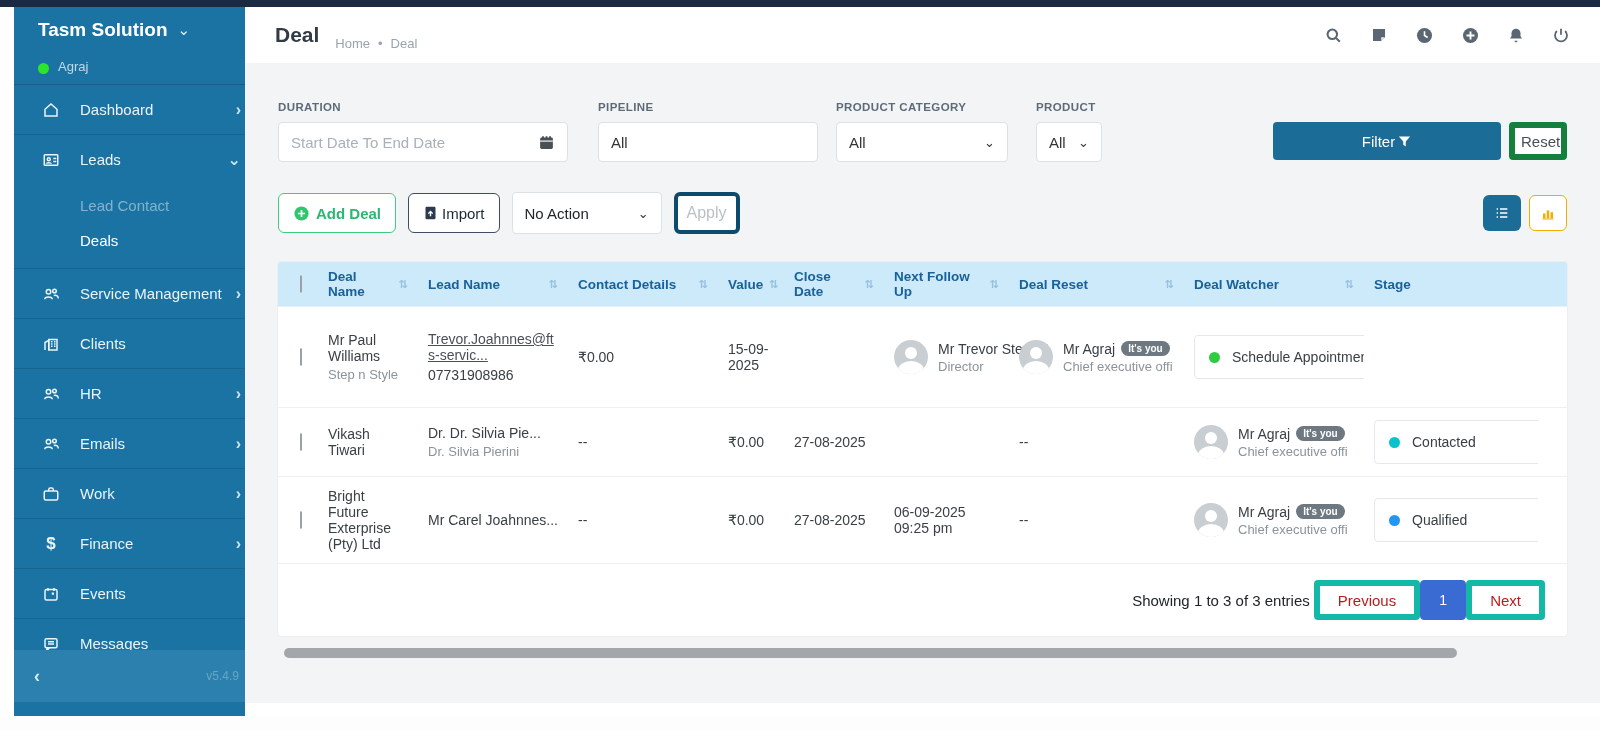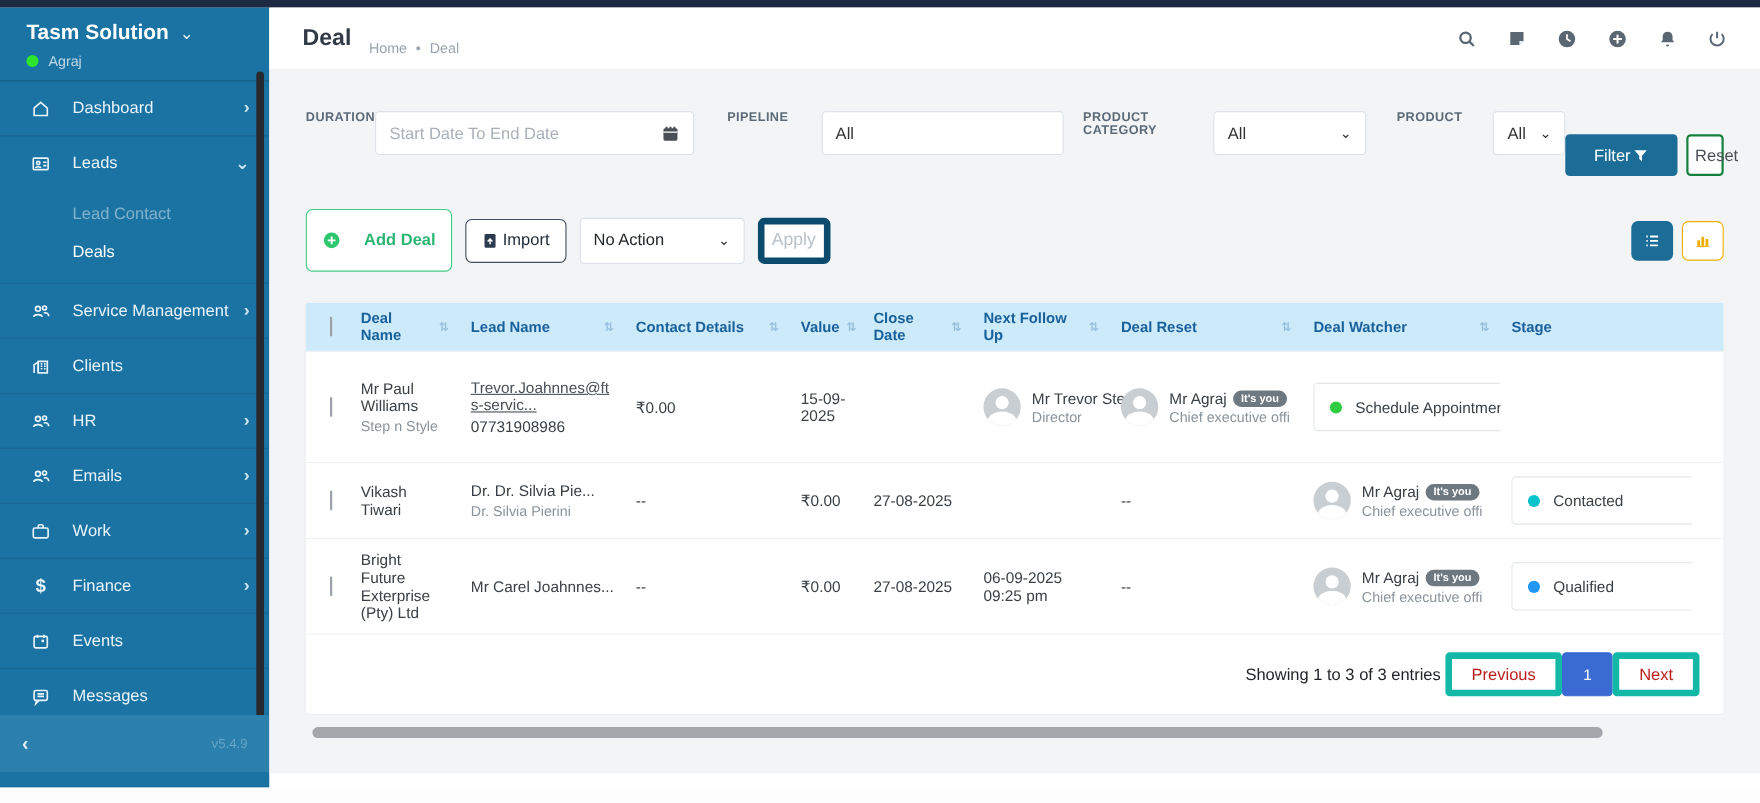--- a/index.html
+++ b/index.html
@@ -4,25 +4,25 @@
 <style>
   html,body{margin:0;padding:0;background:#fff;}
   .app{position:relative;width:1600px;height:730px;overflow:hidden;
        font-family:"Liberation Sans","DejaVu Sans",sans-serif;color:#3a4046;background:#fff;}
   svg{display:block;}
 
   
   .topstrip{position:absolute;left:0;top:0;width:100%;height:7px;background:#1c2942;}
 
   
-  .sidebar{position:absolute;left:0;top:7px;width:245px;height:709px;background:#1a73a3;overflow:hidden;}
+  .sidebar{position:absolute;left:14px;top:7px;width:245px;height:709px;background:#1a73a3;overflow:hidden;}
   .brand{padding:12px 0 10px 24px;}
   .brand-row{display:flex;align-items:center;gap:10px;color:#fff;font-size:19px;font-weight:bold;}
   .brand-chev{font-size:15px;font-weight:normal;opacity:.9;}
-  .user-row{display:flex;align-items:center;gap:9px;margin-top:7px;}
+  .user-row{display:flex;align-items:flex-end;gap:9px;margin-top:18px;}
   .dot-online{width:11px;height:11px;border-radius:50%;background:#2ee52e;}
   .user-name{color:rgba(255,255,255,.72);font-size:13px;}
   .menu{border-top:1px solid rgba(0,0,0,.18);}
   .sitem{display:flex;align-items:center;height:49px;padding:0 18px 0 26px;
          border-bottom:1px solid rgba(0,0,0,.12);cursor:pointer;}
   .sicon{width:22px;display:flex;justify-content:center;}
   .slabel{margin-left:18px;color:#eaf4fa;font-size:15px;flex:1;}
   .schev{color:#cfe6f2;font-size:16px;font-weight:bold;}
   .submenu{padding:4px 0 10px 66px;border-bottom:1px solid rgba(0,0,0,.12);}
   .subitem{padding:9px 0;font-size:15px;cursor:pointer;}
@@ -40,44 +40,44 @@
   .main-header{height:56px;background:#fff;display:flex;align-items:center;padding:0 30px;box-shadow:0 1px 0 #e8ebee;}
   .page-title{font-size:21px;font-weight:bold;color:#323a45;}
   .breadcrumb{display:flex;align-items:center;gap:8px;margin-left:16px;color:#9aa3ad;font-size:13px;margin-top:16px;}
   .hdr-icons{margin-left:auto;display:flex;align-items:center;gap:27px;}
   .hicon{cursor:pointer;}
 
   .content{background:#f2f4f6;padding:38px 33px 0 33px;height:640px;box-sizing:border-box;}
 
   
   .filters{display:flex;align-items:flex-start;}
-  .fgroup{display:flex;justify-content:center;}
+  .fgroup{display:flex;flex-direction:column;justify-content:center;}
   .flabel{font-size:11.5px;font-weight:bold;letter-spacing:.4px;color:#5d6b79;margin-bottom:9px;}
   .fcontrol{height:40px;background:#fff;border:1px solid #dce1e7;border-radius:4px;
             display:flex;align-items:center;padding:0 12px;box-sizing:border-box;font-size:15px;color:#333;}
   .duration{width:290px;justify-content:space-between;}
   .placeholder{color:#a9b0b8;}
   .pipeline{width:220px;margin-left:30px;}
   .prodcat{width:172px;margin-left:18px;justify-content:space-between;}
   .product{width:66px;margin-left:28px;justify-content:space-between;}
   .sel-chev{font-size:13px;color:#333;margin-left:8px;}
   .filter-btn{margin-left:auto;width:228px;height:38px;background:#1b6d97;color:#fff;border:none;border-radius:4px;
               font-size:15px;display:flex;align-items:center;justify-content:center;gap:2px;cursor:pointer;margin-top:21px;
               font-family:inherit;}
-  .reset-btn{width:34px;height:38px;background:#fff;border:2px solid #15803d;border-radius:4px;color:#4a4f55;
+  .reset-btn{width:58px;height:38px;background:#fff;border:6px solid #15803d;border-radius:4px;color:#4a4f55;
              font-size:15px;margin-left:8px;margin-top:21px;cursor:pointer;font-family:inherit;}
 
   
   .actions{display:flex;align-items:center;margin-top:30px;}
-  .btn-add{display:flex;align-items:center;gap:21px;height:57px;padding:0 14px;background:#fff;
+  .btn-add{display:flex;align-items:center;gap:6px;height:40px;padding:0 14px;background:#fff;
            border:1px solid #3fcb82;border-radius:6px;color:#2bb673;font-size:15px;font-weight:bold;cursor:pointer;font-family:inherit;}
   .btn-import{display:flex;align-items:center;gap:4px;height:40px;padding:0 14px;background:#fff;margin-left:12px;
               border:1px solid #3f4d63;border-radius:6px;color:#1c2833;font-size:15px;cursor:pointer;font-family:inherit;}
   .sel-action{width:150px;height:42px;margin-left:12px;justify-content:space-between;font-size:15px;color:#212529;cursor:pointer;}
-  .btn-apply{width:66px;height:42px;margin-left:12px;background:#fff;border:6px solid #0c4a6e;border-radius:6px;
+  .btn-apply{width:66px;height:42px;margin-left:12px;background:#fff;border:4px solid #0c4a6e;border-radius:6px;
              color:#b9c0c7;font-size:16px;cursor:default;font-family:inherit;}
   .view-toggles{margin-left:auto;display:flex;gap:8px;}
   .toggle{width:38px;height:36px;border-radius:6px;display:flex;align-items:center;justify-content:center;cursor:pointer;box-sizing:border-box;}
   .toggle.list{background:#1b6d97;}
   .toggle.chart{background:#fff;border:1px solid #efae02;}
 
   
   .card{margin-top:28px;background:#fff;border-radius:3px;overflow:hidden;box-shadow:0 0 0 1px #eceff2;}
   .trow{display:grid;grid-template-columns:40px 100px 150px 150px 66px 100px 125px 175px 180px 174px;align-items:center;}
   .thead{background:#cdeafa;height:44px;}

